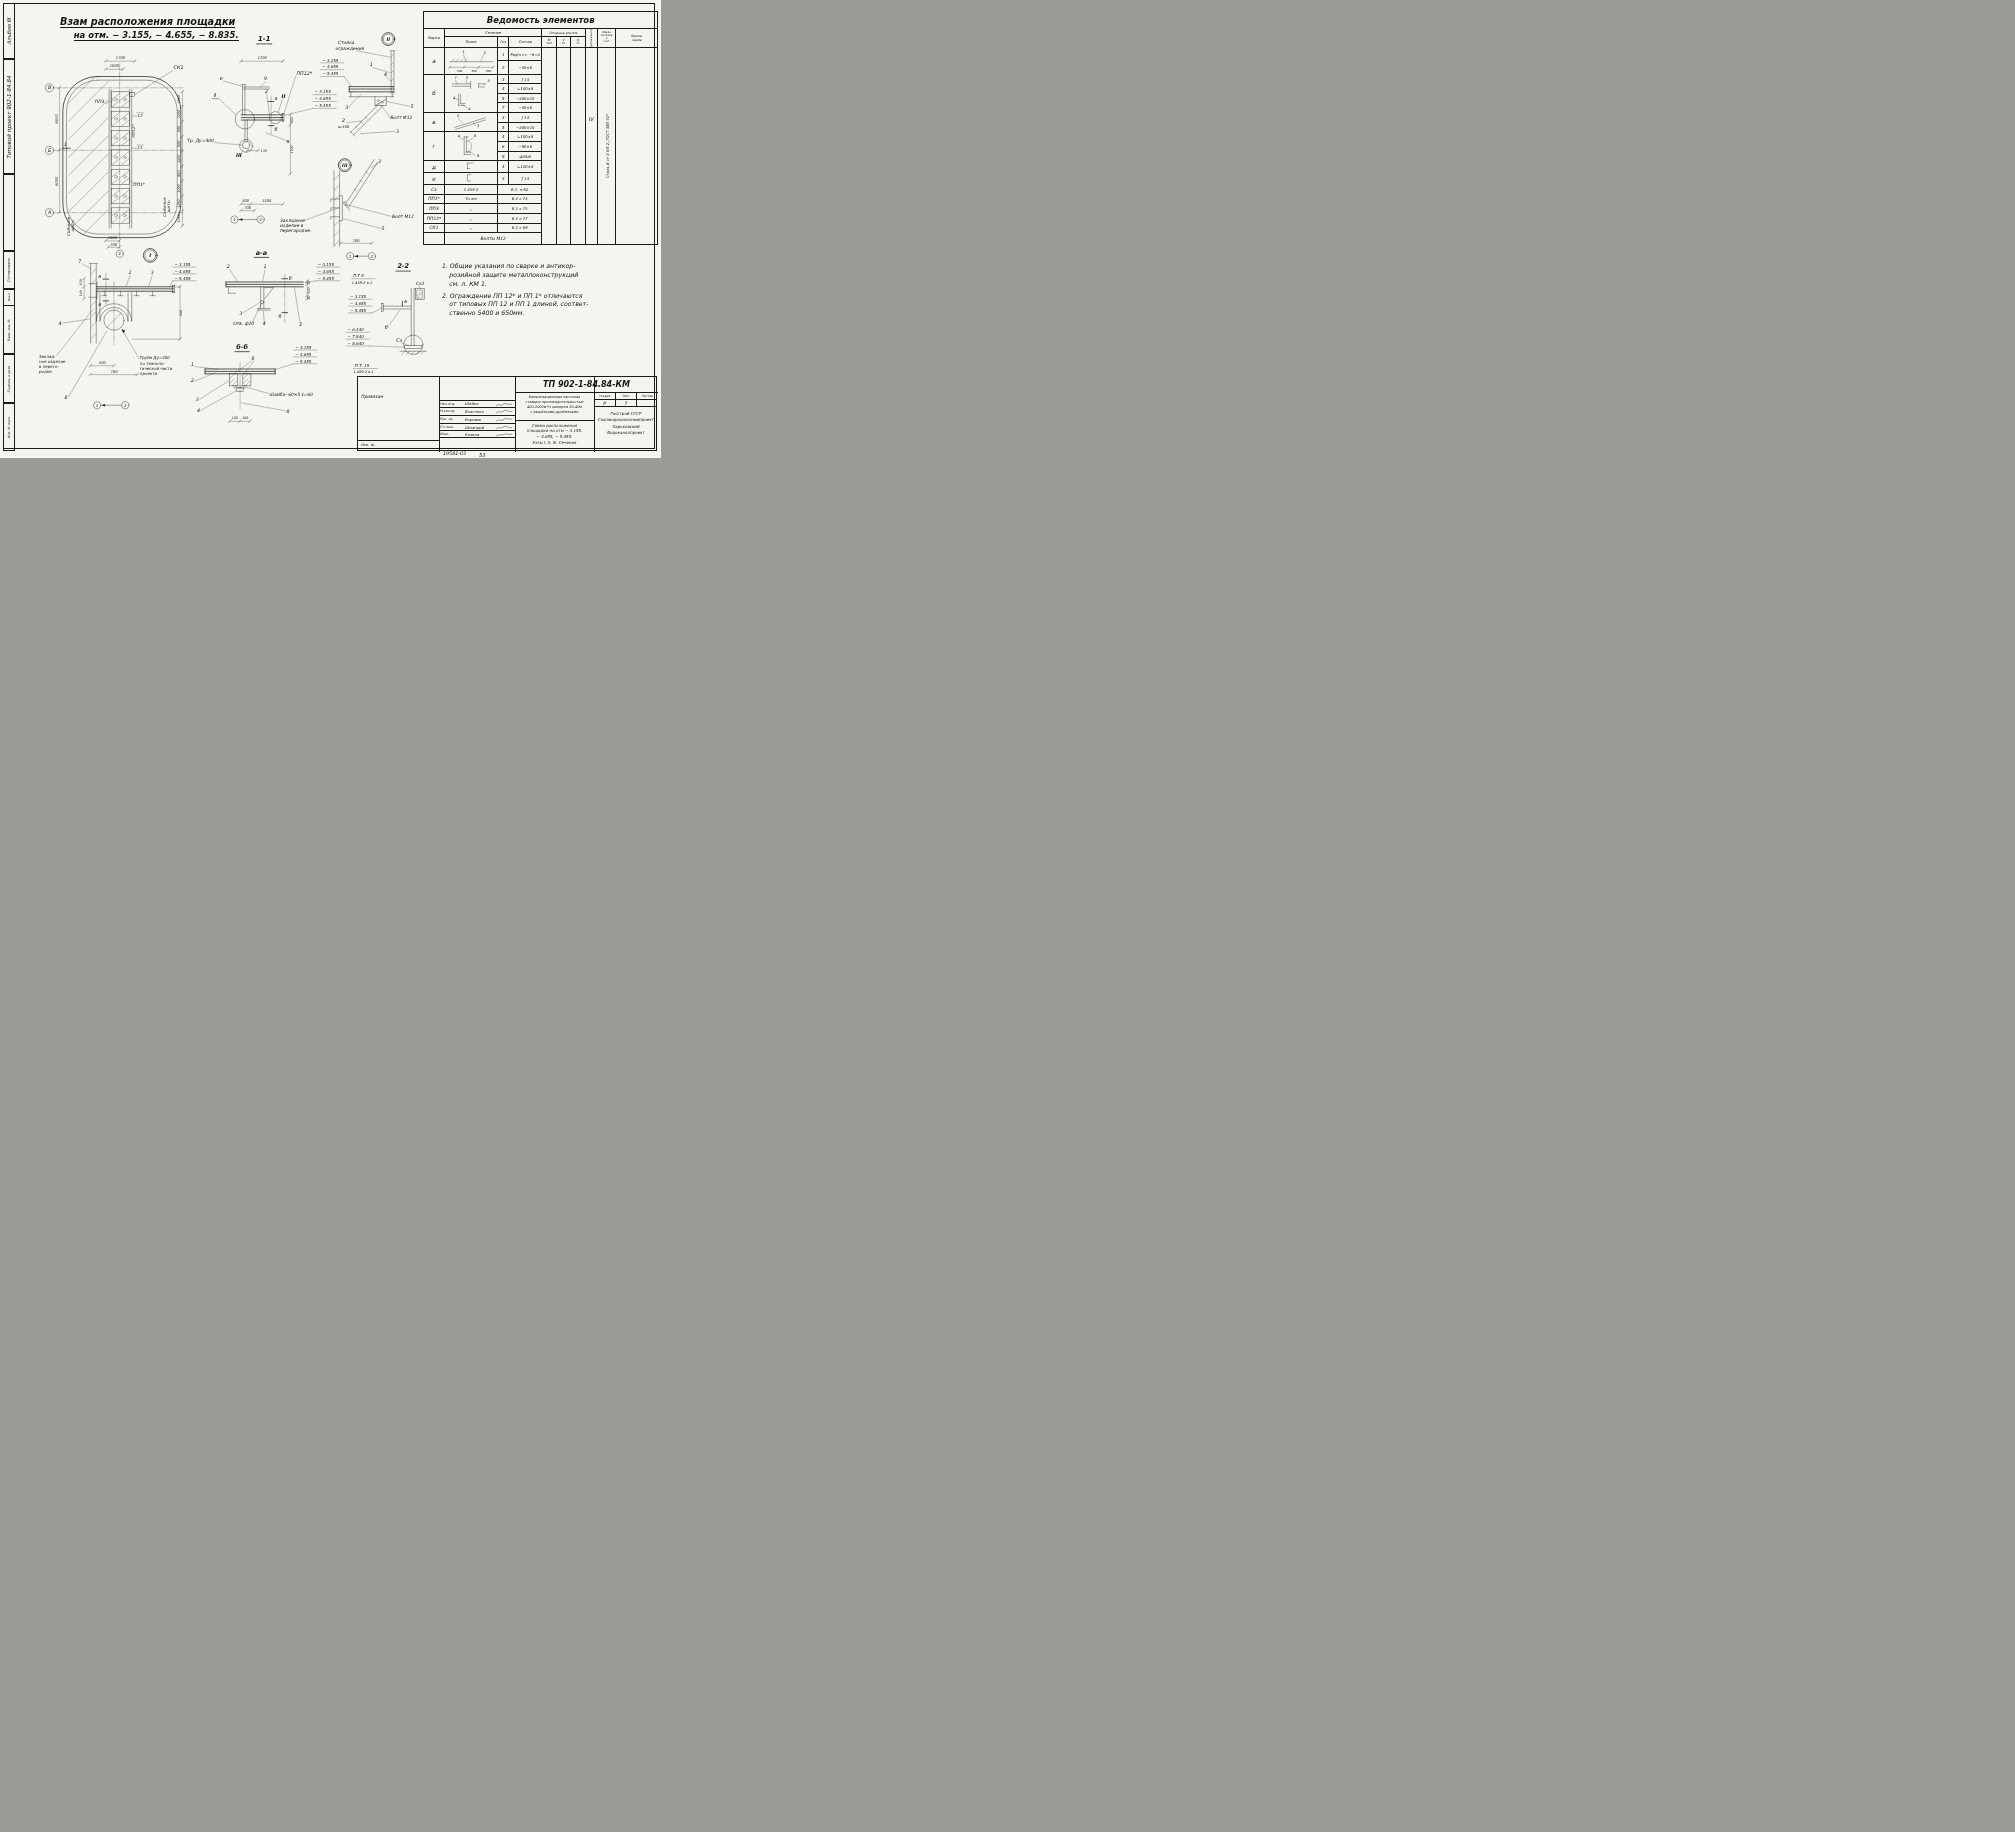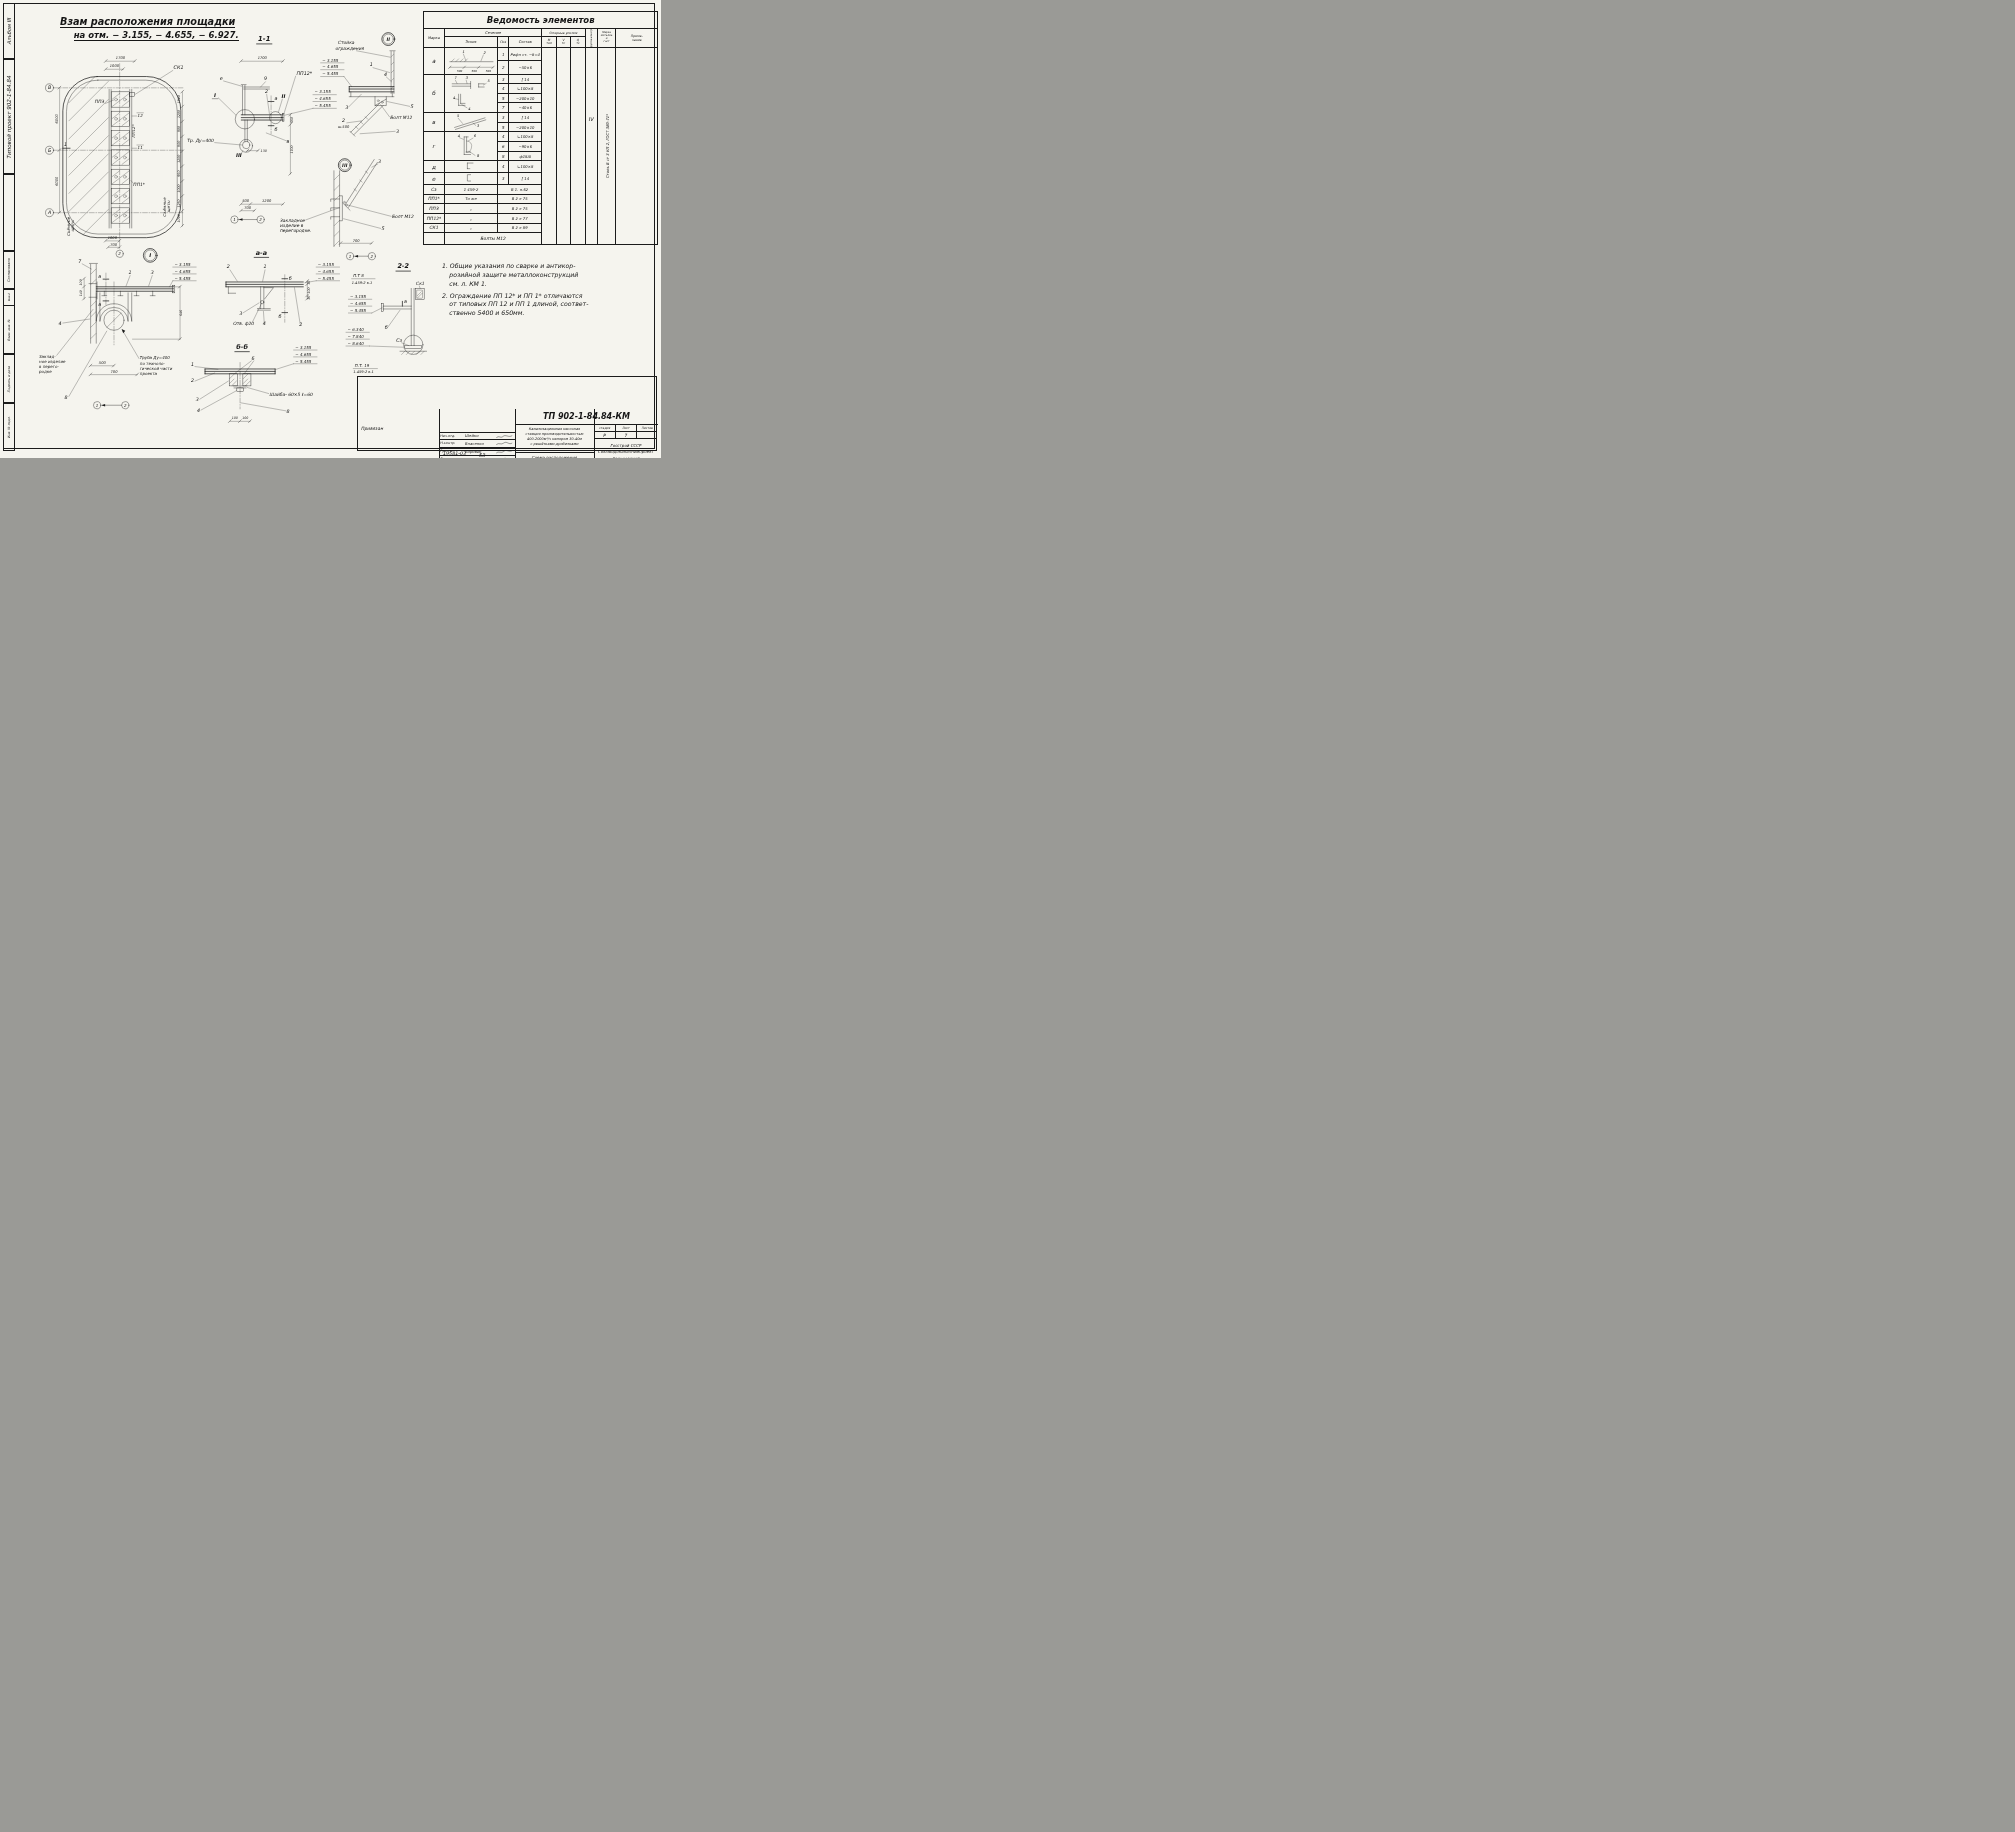--- a/index.html
+++ b/index.html
@@ -26,21 +26,21 @@
   table.ved td{border:0.4px solid #1b1b1b;padding:0;text-align:center;vertical-align:middle;font-size:4px;overflow:hidden;}
   table.ved .tt{font-size:8.5px;font-weight:bold;height:16px;}
   table.ved .hh{font-size:3.6px}.ved .h8{font-size:3.2px}.ved .h7{font-size:3px;line-height:1.1}
   table.ved .mk{font-size:5.6px}.ved .pz{font-size:4px}.ved .ss{font-size:3.8px}
   table.ved td.rel{position:relative}
   .rotc{position:absolute;left:50%;top:50%;transform:translate(-50%,-50%) rotate(-90deg);white-space:nowrap;}
   .ved svg text{font-family:"DejaVu Sans",sans-serif;font-style:italic;fill:#161616;}
   .notes{position:absolute;left:442px;top:262px;width:193px;font-size:6.2px;line-height:1.42;}
   .notes .cont{margin-left:7.3px}
   .tb{position:absolute;left:357px;top:376px;width:300px;height:75px;border:0.8px solid #1b1b1b;box-sizing:border-box;font-style:italic;}
-  .tb .abs{position:absolute;box-sizing:border-box;margin-top:32px;}
+  .tb .abs{position:absolute;box-sizing:border-box;}
   .tb .bl{border-left:0.5px solid #1b1b1b}.tb .bb{border-bottom:0.5px solid #1b1b1b}.tb .bt{border-top:0.4px solid #1b1b1b}
   .tb .ctr{display:flex;align-items:center;justify-content:center;text-align:center;}
   .sg{stroke:#222;fill:none;stroke-width:1.1}
   .footnote{position:absolute;font-size:4.8px;}
 </style>
 </head>
 <body>
 
 <div class="sheet">
   <div class="frame"></div>
@@ -63,21 +63,21 @@
     </div>
   <div class="sbox" style="top:354px;height:49px;">
     <span class="rc" style="font-size:3.2px">Подпись и дата</span>
     </div>
   <div class="sbox" style="top:403px;height:48px;">
     <span class="rc" style="font-size:3.2px">Инв. № подл.</span>
     </div>
 
   <div class="main-title">
     <div><span class="mt1">Взам расположения площадки</span></div>
-    <div><span class="mt2">на отм. − 3.155, − 4.655, − 6.927.</span></div>
+    <div><span class="mt2">на отм. − 3.155, − 4.655, − 8.835.</span></div>
   </div>
 
   <svg class="art" width="661" height="458" viewBox="0 0 1639 1137">
 
     <g>
       <rect class="ln thk" x="155" y="190" width="293" height="400" rx="85"></rect>
       <rect class="ln" x="164" y="199" width="275" height="382" rx="78"></rect>
       <path class="ln thn" d="M170,255 L235,190 M170,300 L268,202 M170,345 L268,247 M170,390 L268,292 M170,435 L268,337 M170,480 L268,382 M170,525 L268,427 M176,566 L268,474 M205,583 L268,520"></path>
       <line class="ln dd thn" x1="296" y1="158" x2="296" y2="618"></line>
       <line class="ln dd thn" x1="133" y1="218" x2="456" y2="218"></line>

